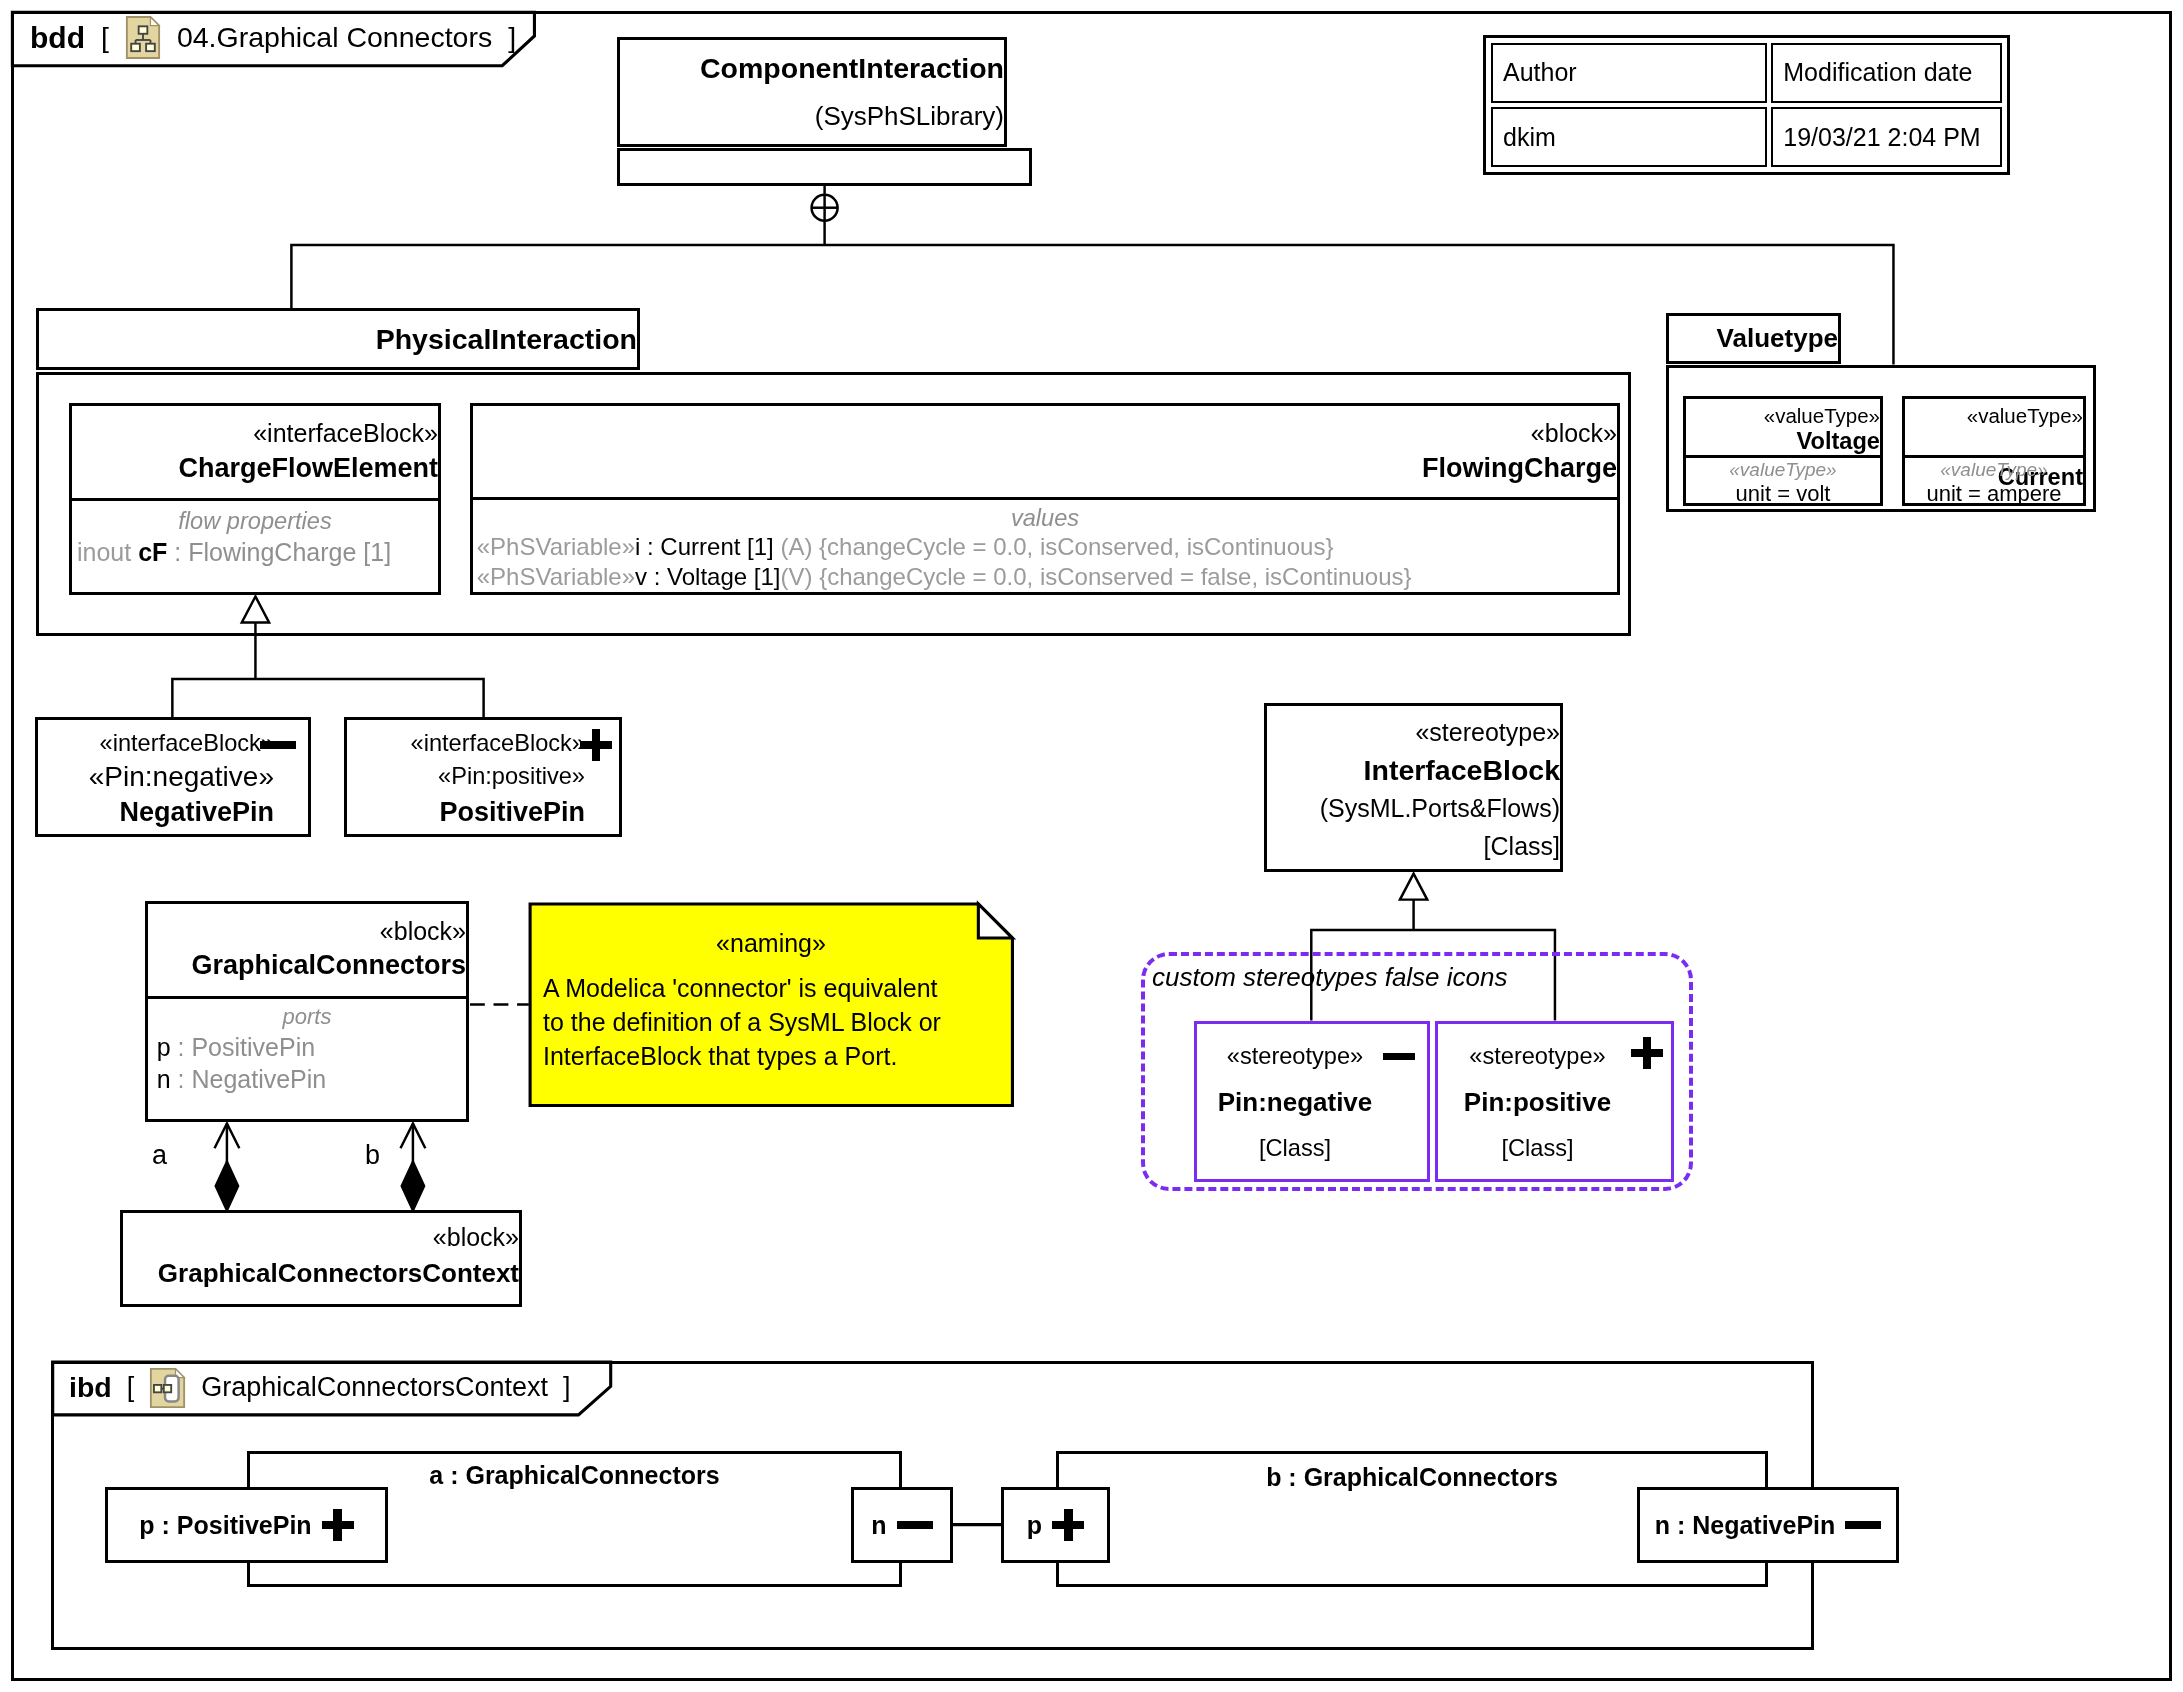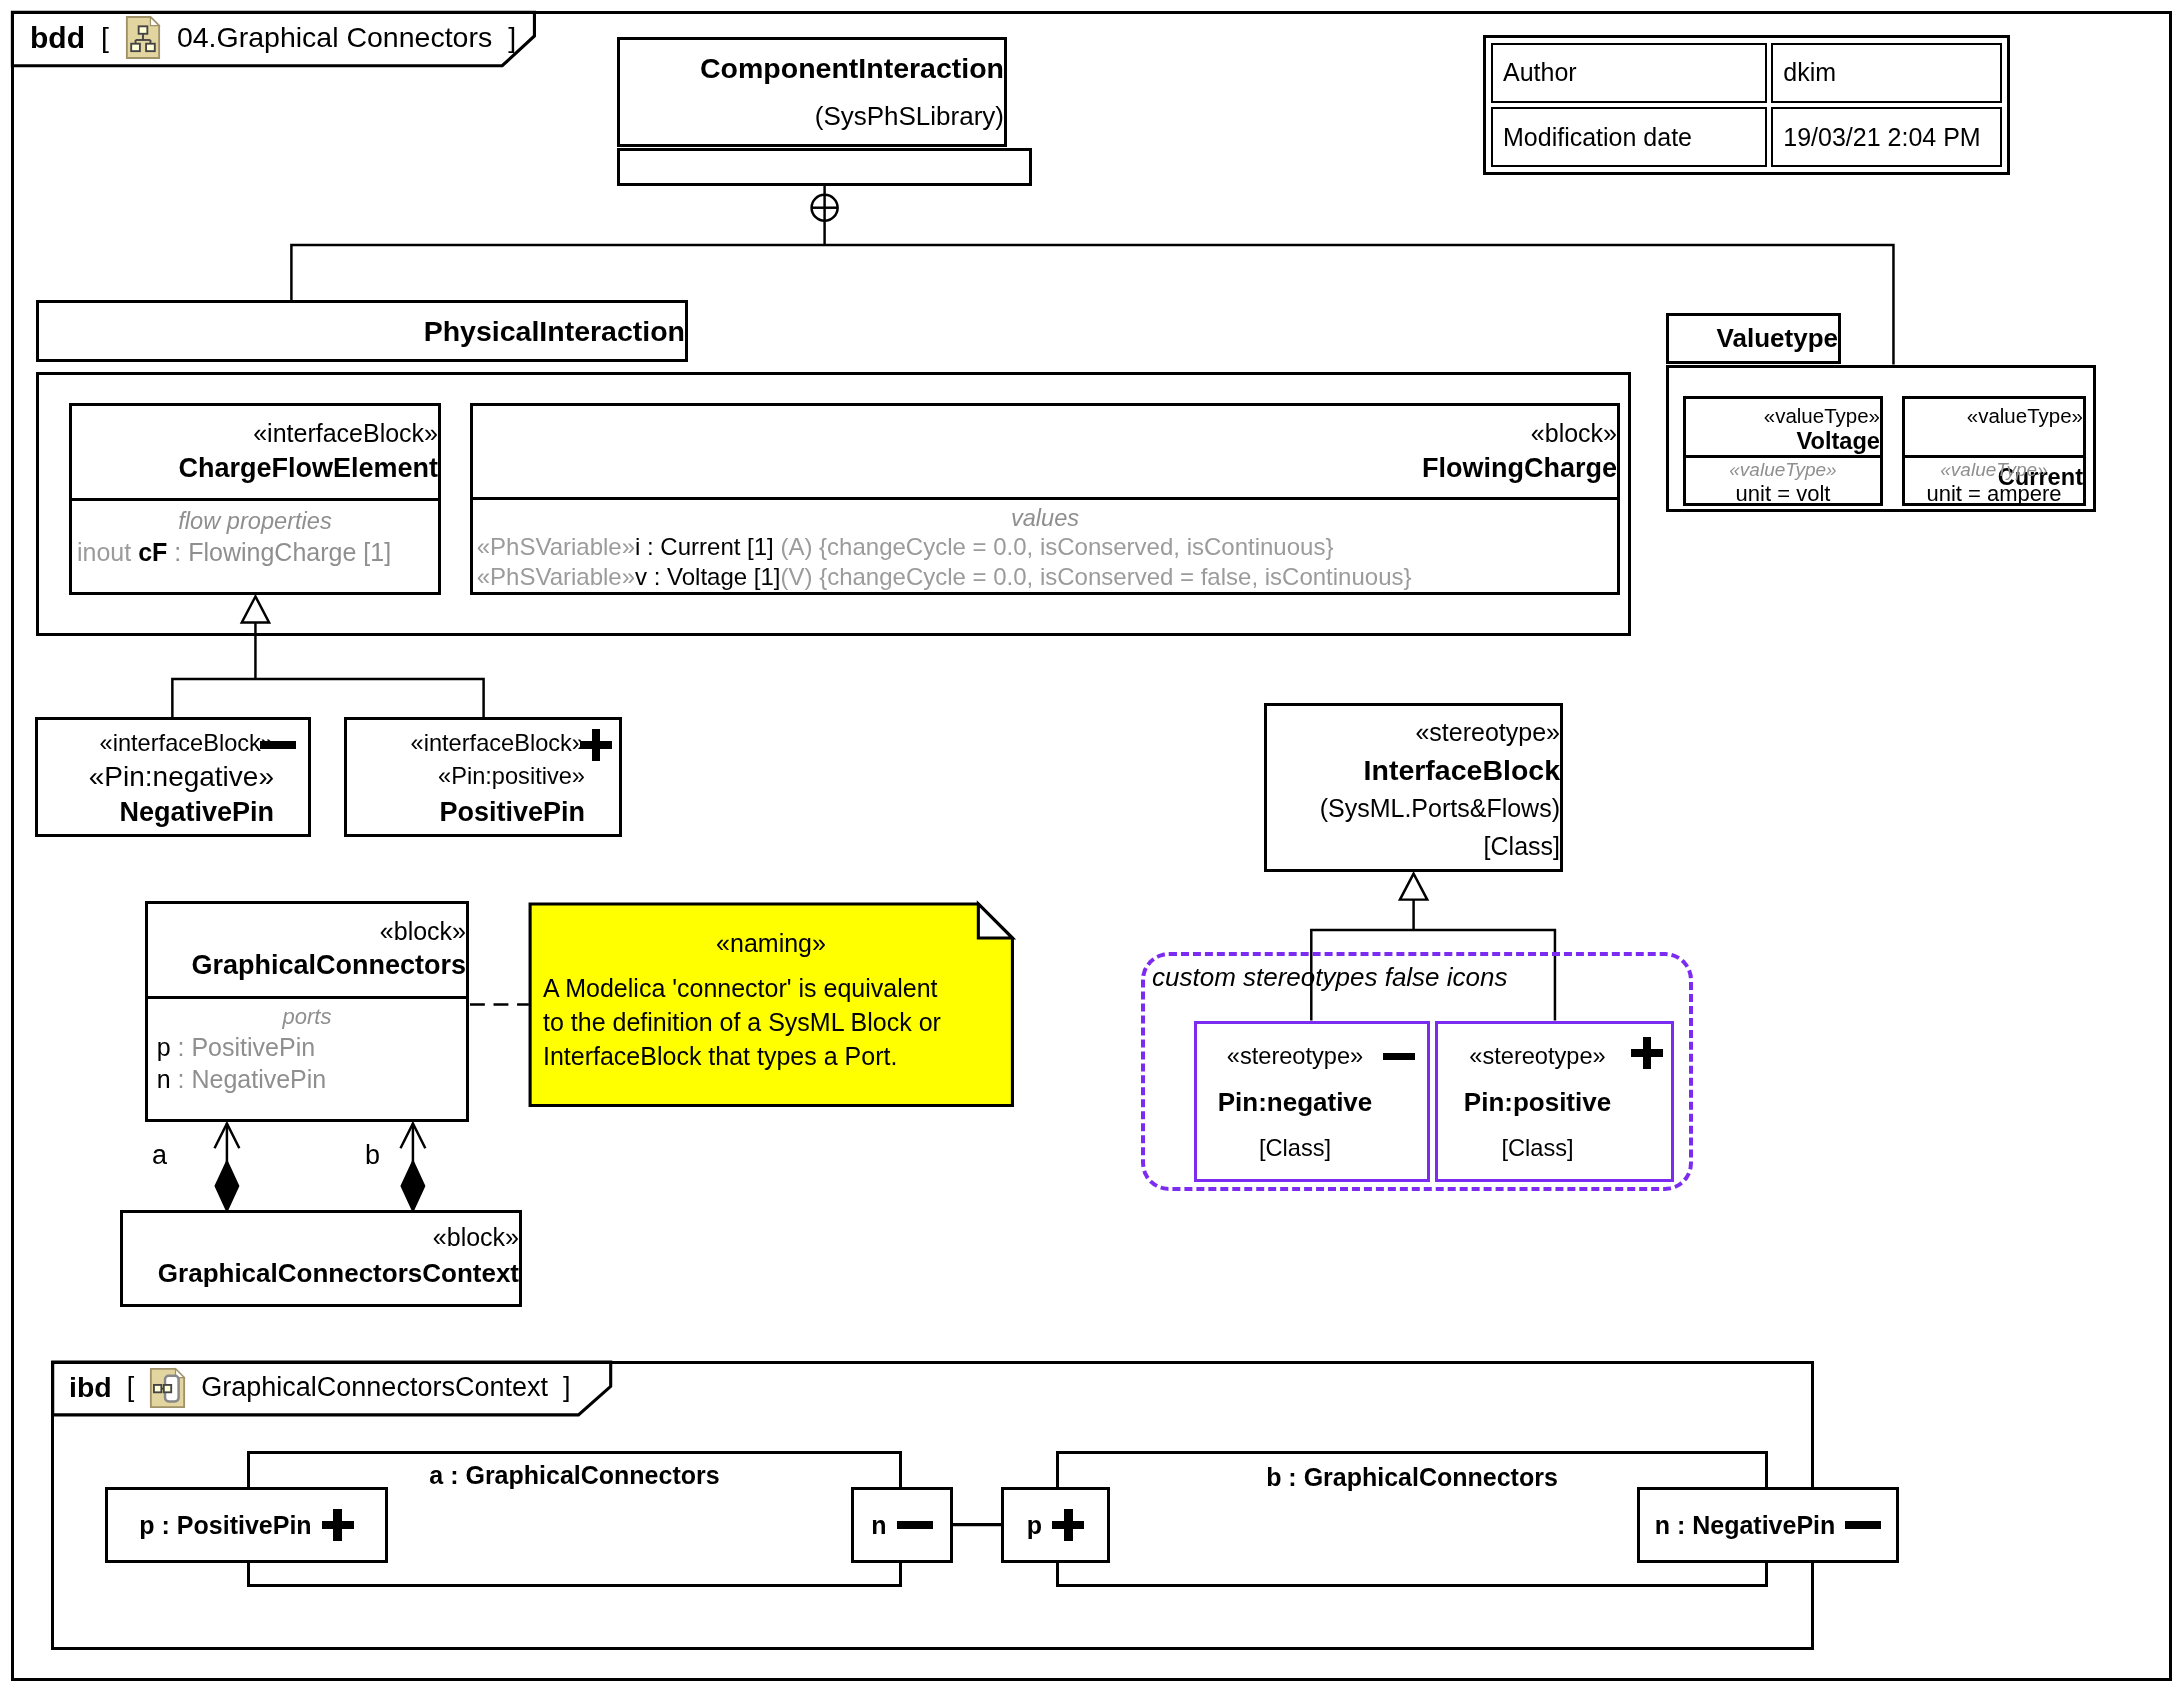--- a/index.html
+++ b/index.html
@@ -104,32 +104,32 @@
       <rect x="22" y="18" width="14" height="12" fill="#FFFFD8" stroke="#444" stroke-width="3"></rect>
       <rect x="10" y="46" width="14" height="12" fill="#FFFFD8" stroke="#444" stroke-width="3"></rect>
       <rect x="34" y="46" width="14" height="12" fill="#FFFFD8" stroke="#444" stroke-width="3"></rect>
     </svg>
     <span style="font-size:28.5px;">04.Graphical Connectors</span>
     <span style="font-size:28.5px;">]</span>
   </div>
 
   <div class="abs" style="left:1483px;top:35px;width:527px;height:140px;border:3.1px solid #000;background:#fff;padding:5px;display:grid;grid-template-columns:276px 1fr;gap:4.3px;">
     <div class="metacell">Author</div>
+    <div class="metacell">Modification date</div>
     <div class="metacell">dkim</div>
-    <div class="metacell">Modification date</div>
     <div class="metacell">19/03/21 2:04 PM</div>
   </div>
 
   <div class="box cstack" style="left:617px;top:37px;width:390px;height:110px;justify-content:center;">
     <div class="b ctr" style="font-size:28.5px;line-height:37px;">ComponentInteraction</div>
     <div class="ctr" style="font-size:26px;line-height:35px;margin-top:12px;">(SysPhSLibrary)</div>
   </div>
   <div class="box" style="left:617px;top:148px;width:415px;height:38px;"></div>
 
-  <div class="box cstack" style="left:36px;top:300px;width:652px;height:62px;justify-content:center;">
+  <div class="box cstack" style="left:36px;top:308px;width:604px;height:62px;justify-content:center;">
     <div class="b" style="font-size:28.5px;">PhysicalInteraction</div>
   </div>
   <div class="box ghost" style="left:36px;top:372px;width:1595px;height:264px;"></div>
 
   <div class="box" style="left:69px;top:403px;width:372px;height:192px;">
     <div class="cstack" style="display:flex;flex-direction:column;height:92px;padding-top:11px;">
       <div style="font-size:25px;line-height:32px;">«interfaceBlock»</div>
       <div class="b" style="font-size:27px;line-height:38px;">ChargeFlowElement</div>
     </div>
     <div class="comp2" style="padding-top:5px;">

